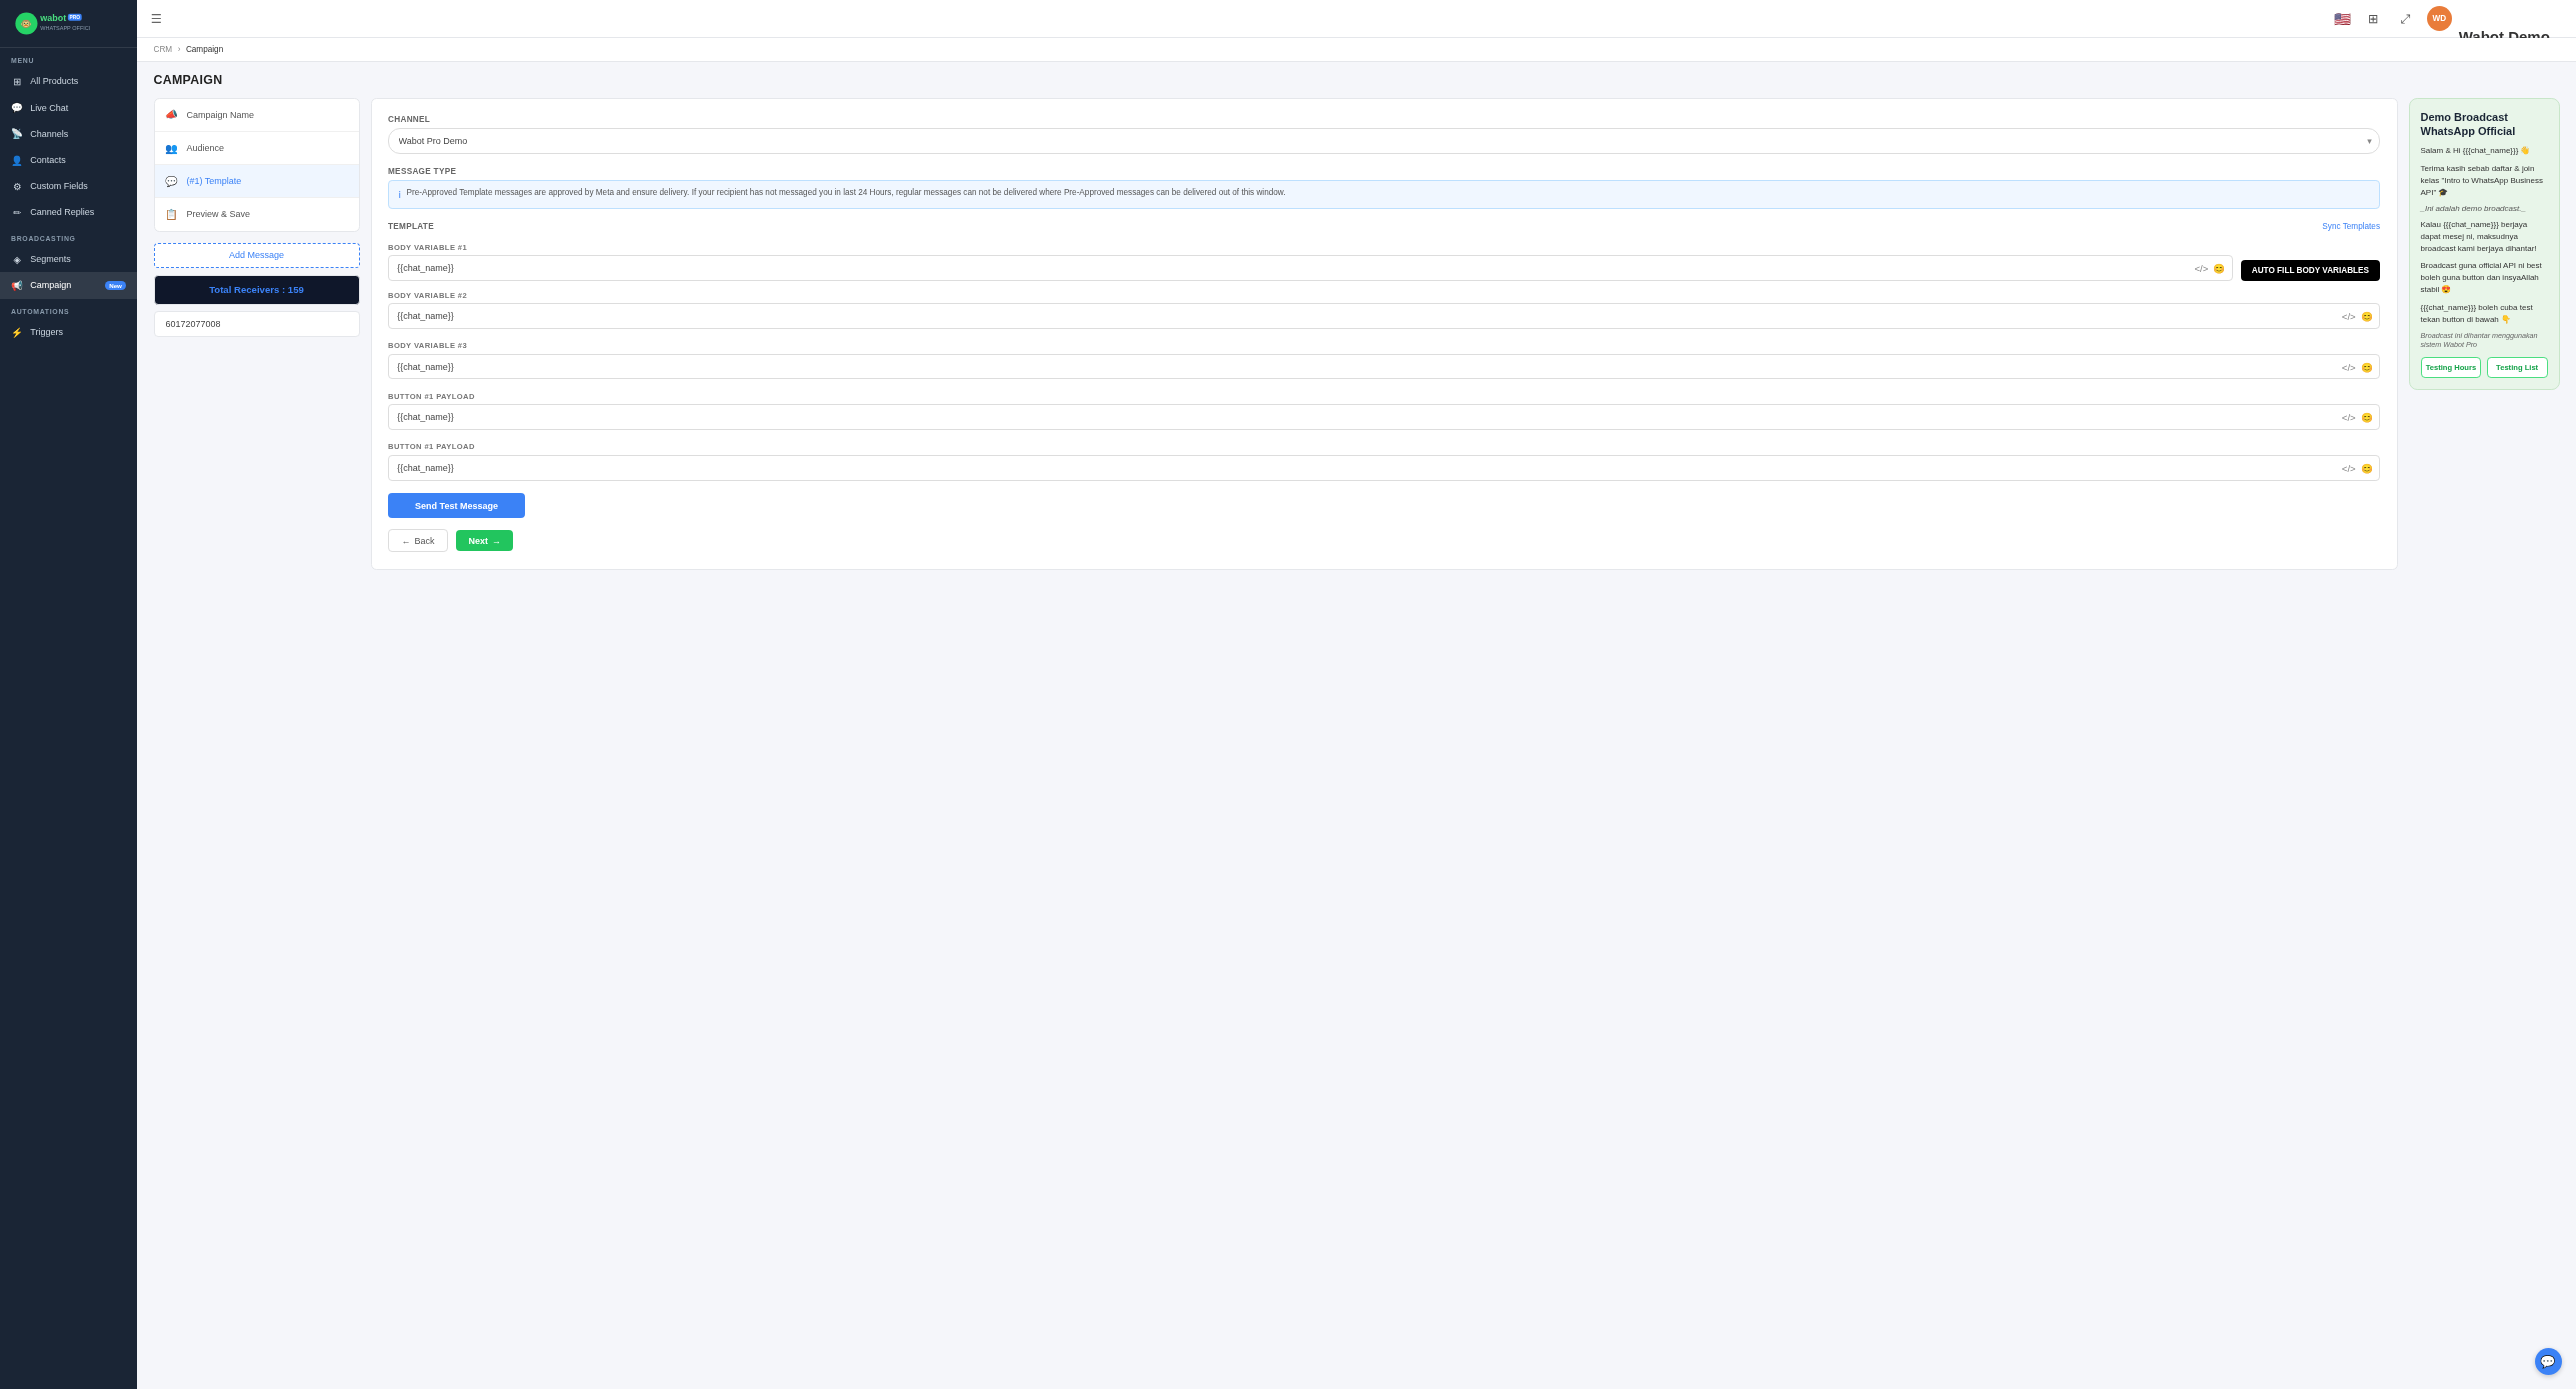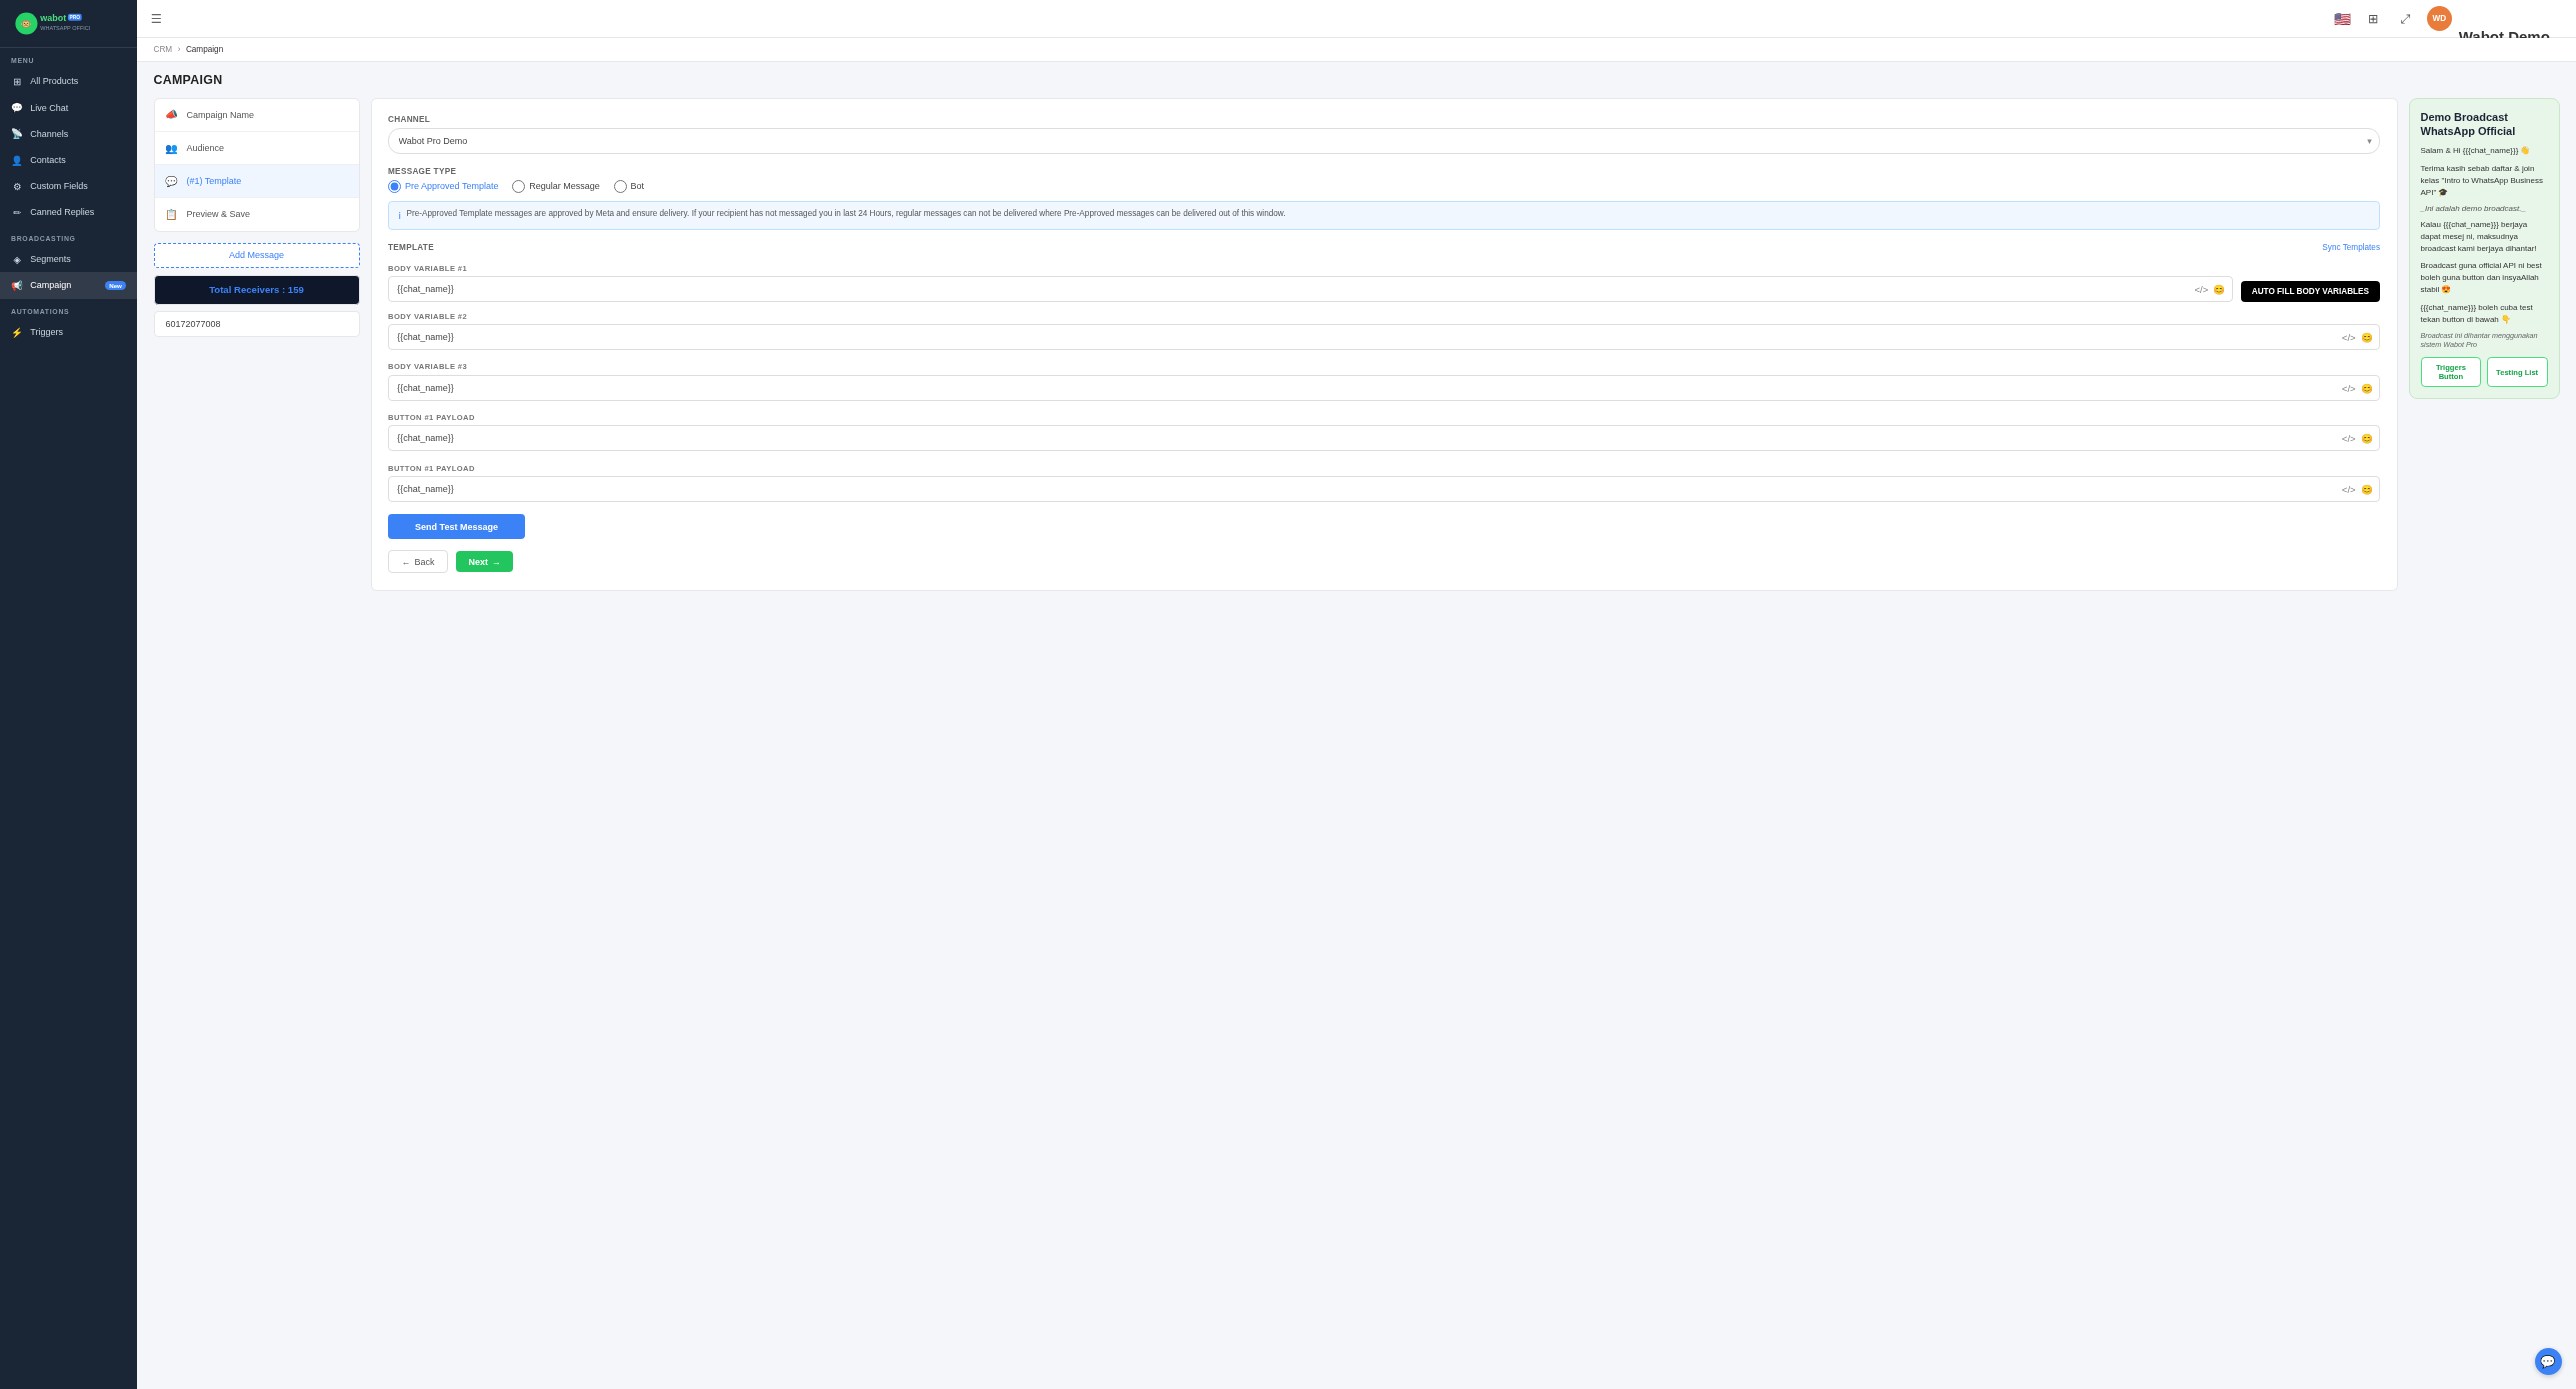--- a/index.html
+++ b/index.html
@@ -242,34 +242,20 @@
             <label class="form-label">Channel</label>
             <div class="select-wrapper">
               <select class="form-select">
                 <option>Wabot Pro Demo</option>
               </select>
             </div>
           </div>
 
           <div class="form-group">
             <label class="form-label">Message Type</label>
-            <div class="msg-type-row">
-              <label class="radio-label selected">
-                <input type="radio" name="msgtype" checked="" style="">
-                <span>Pre Approved Template</span>
-              </label>
-              <label class="radio-label">
-                <input type="radio" name="msgtype" style="">
-                <span>Regular Message</span>
-              </label>
-              <label class="radio-label">
-                <input type="radio" name="msgtype" style="">
-                <span>Bot</span>
-              </label>
-            </div>
             <div class="info-box">
               <span class="info-icon">ℹ</span>
               <span>Pre-Approved Template messages are approved by Meta and ensure delivery. If your recipient has not messaged you in last 24 Hours, regular messages can not be delivered where Pre-Approved messages can be delivered out of this window.</span>
             </div>
           </div>
 
           <div class="form-group">
             <div class="template-row">
               <span class="template-label">Template</span>
               <button class="sync-btn">Sync Templates</button>
@@ -353,21 +339,21 @@
         <div class="preview-phone">
           <div class="preview-title">Demo Broadcast WhatsApp Official</div>
           <div class="preview-msg">Salam &amp; Hi {{{chat_name}}} 👋</div>
           <div class="preview-msg">Terima kasih sebab daftar &amp; join kelas "Intro to WhatsApp Business API" 🎓</div>
           <div class="preview-italic">_Ini adalah demo broadcast._</div>
           <div class="preview-msg">Kalau {{{chat_name}}} berjaya dapat mesej ni, maksudnya broadcast kami berjaya dihantar!</div>
           <div class="preview-msg">Broadcast guna official API ni best boleh guna button dan insyaAllah stabil 😍</div>
           <div class="preview-msg">{{{chat_name}}} boleh cuba test tekan button di bawah 👇</div>
           <div class="preview-caption">Broadcast ini dihantar menggunakan sistem Wabot Pro</div>
           <div class="preview-buttons">
-            <button class="preview-btn">Triggers Button</button>
+            <button class="preview-btn">Testing Hours</button>
             <button class="preview-btn">Testing List</button>
           </div>
         </div>
       </div>
 
     </div>
   </div>
 </div>
 
 <div class="chat-support">

